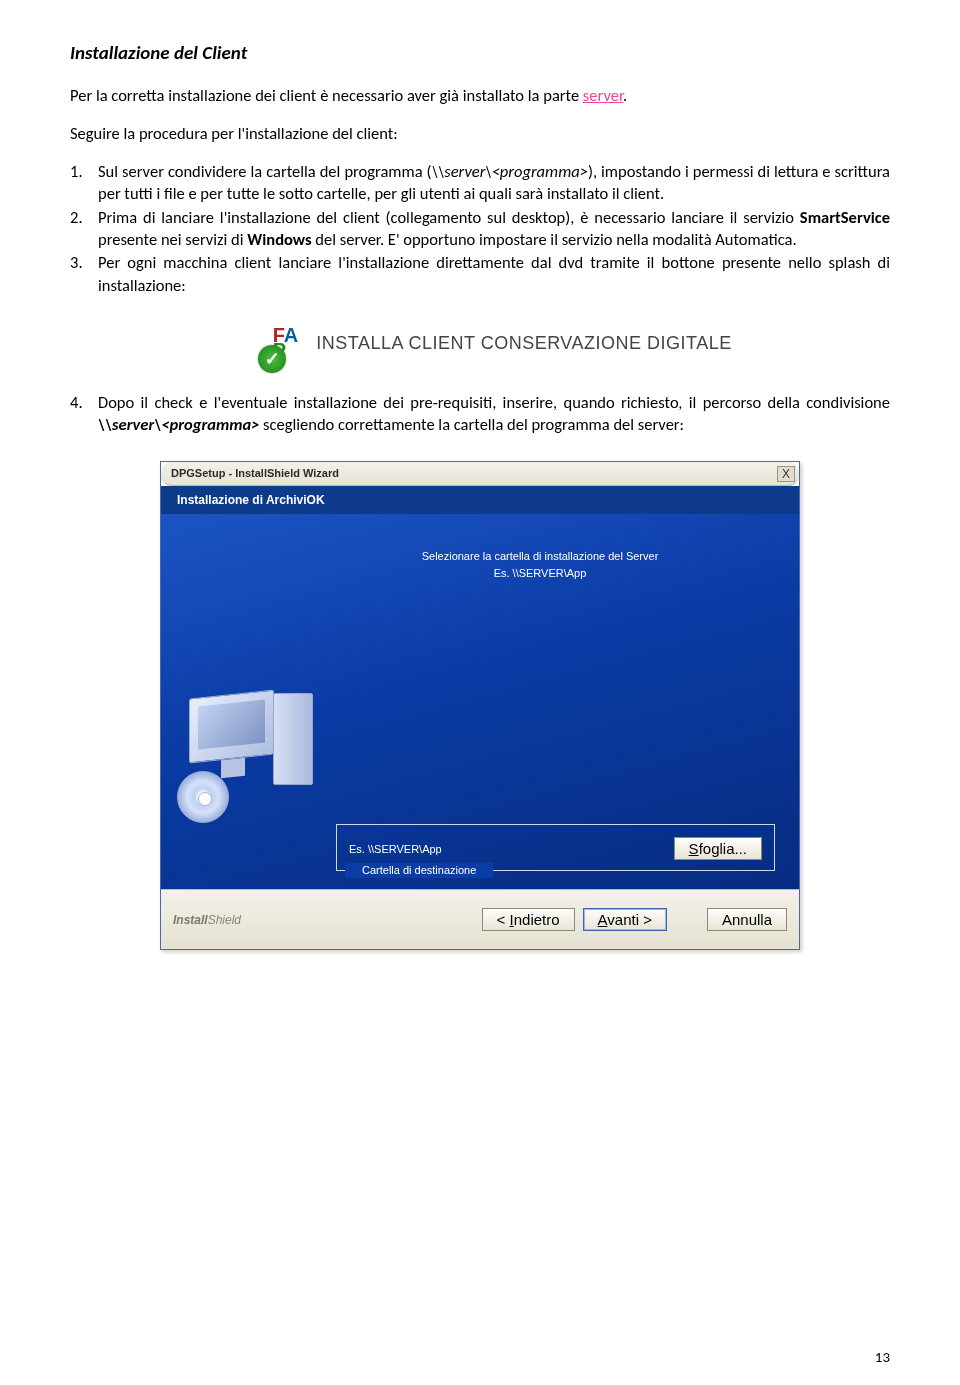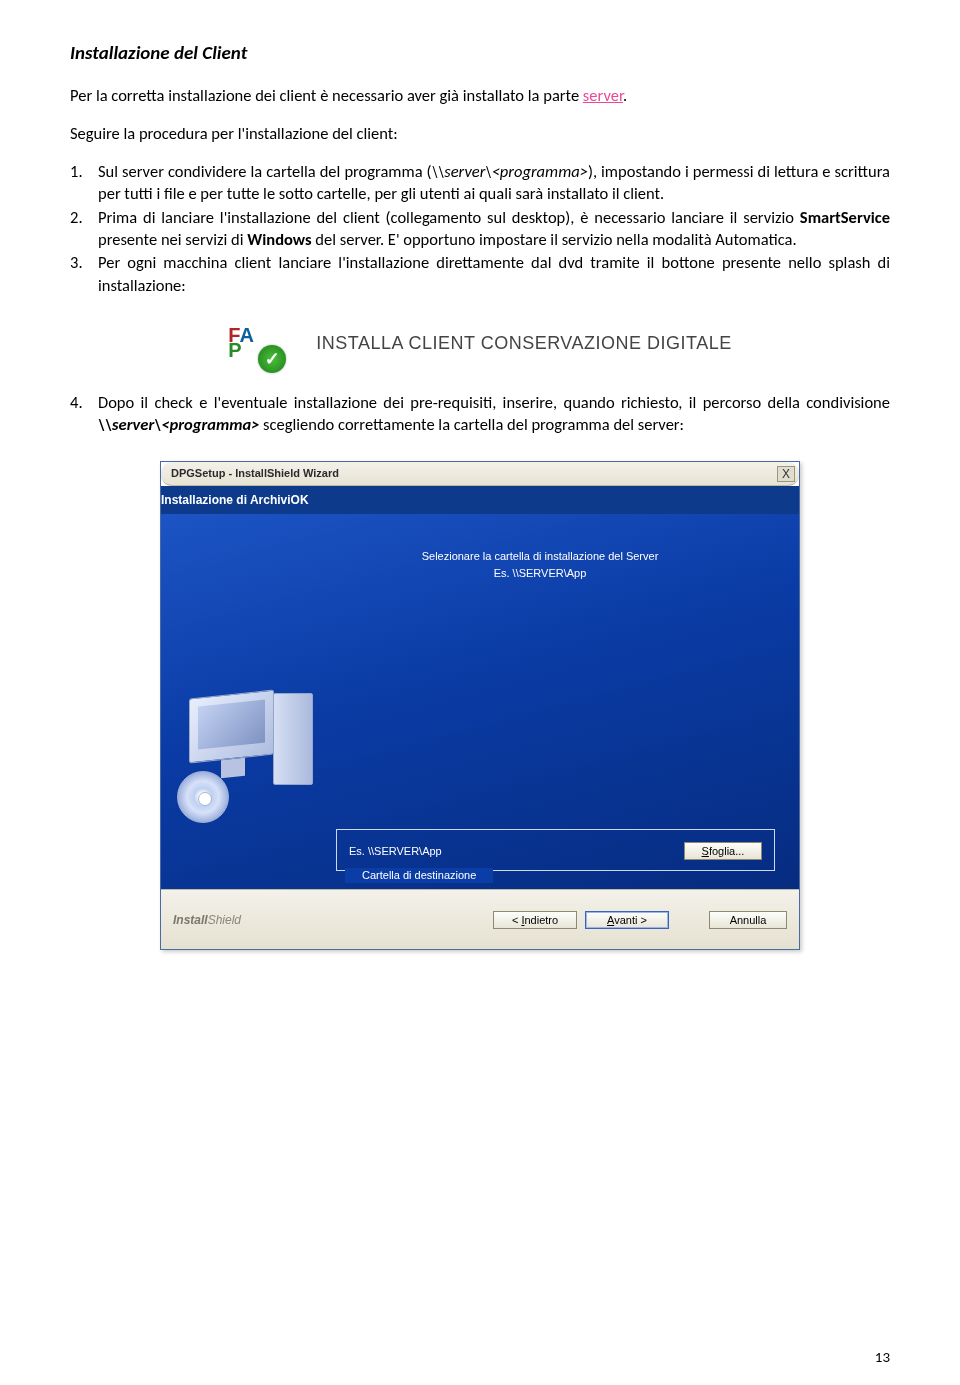--- a/index.html
+++ b/index.html
@@ -38,21 +38,21 @@
   .install-banner {
     display: flex;
     align-items: center;
     justify-content: center;
     margin: 14px 0 20px 0;
   }
   .install-banner .logo {
     width: 70px; height: 55px;
     display: inline-flex;
     align-items: center;
-    justify-content: flex-start;
+    justify-content: flex-end;
     position: relative;
   }
   .install-banner .fa-text {
     font-family: Arial, sans-serif;
     font-weight: bold;
     font-size: 20px;
     line-height: 0.75;
     color: #2a8a2a;
   }
   .install-banner .fa-text .f { color: #b0252a; }
@@ -98,21 +98,21 @@
     background: #e0ddcf;
     border: 1px solid #9b977f;
     display: flex; align-items: center; justify-content: center;
     font-family: Arial; font-size: 12px; line-height: 1; cursor: pointer;
     color: #333;
   }
   .wizard-subtitle {
     background: #0d3a8a;
     color: #fff;
     font-weight: bold;
-    padding: 6px 0;
+    padding: 6px 16px;
     font-size: 12px;
   }
   .wizard-body {
     background: linear-gradient(165deg, #1c54c4 0%, #0a3ba4 45%, #062c80 100%);
     height: 375px;
     position: relative;
     color: #fff;
     padding: 34px 24px 10px 24px;
   }
   .wizard-instruction {
@@ -176,21 +176,21 @@
   }
   .wizard-dest-row {
     display: flex; align-items: center; justify-content: space-between;
   }
   .wizard-dest-text { color: #fff; font-size: 11px; }
   .win-btn {
     background: linear-gradient(#fdfdfb, #e8e5d6);
     border: 1px solid #8e8a72;
     padding: 2px 14px;
     font-family: Tahoma, Arial, sans-serif;
-    font-size: 11px;
+    font-size: 15px;
     cursor: pointer;
     color: #000;
     min-width: 78px;
     text-align: center;
   }
   .win-btn .ul { text-decoration: underline; }
   .wizard-footer {
     background: linear-gradient(#f3f1e9, #e5e1d1);
     height: 60px;
     display: flex;

